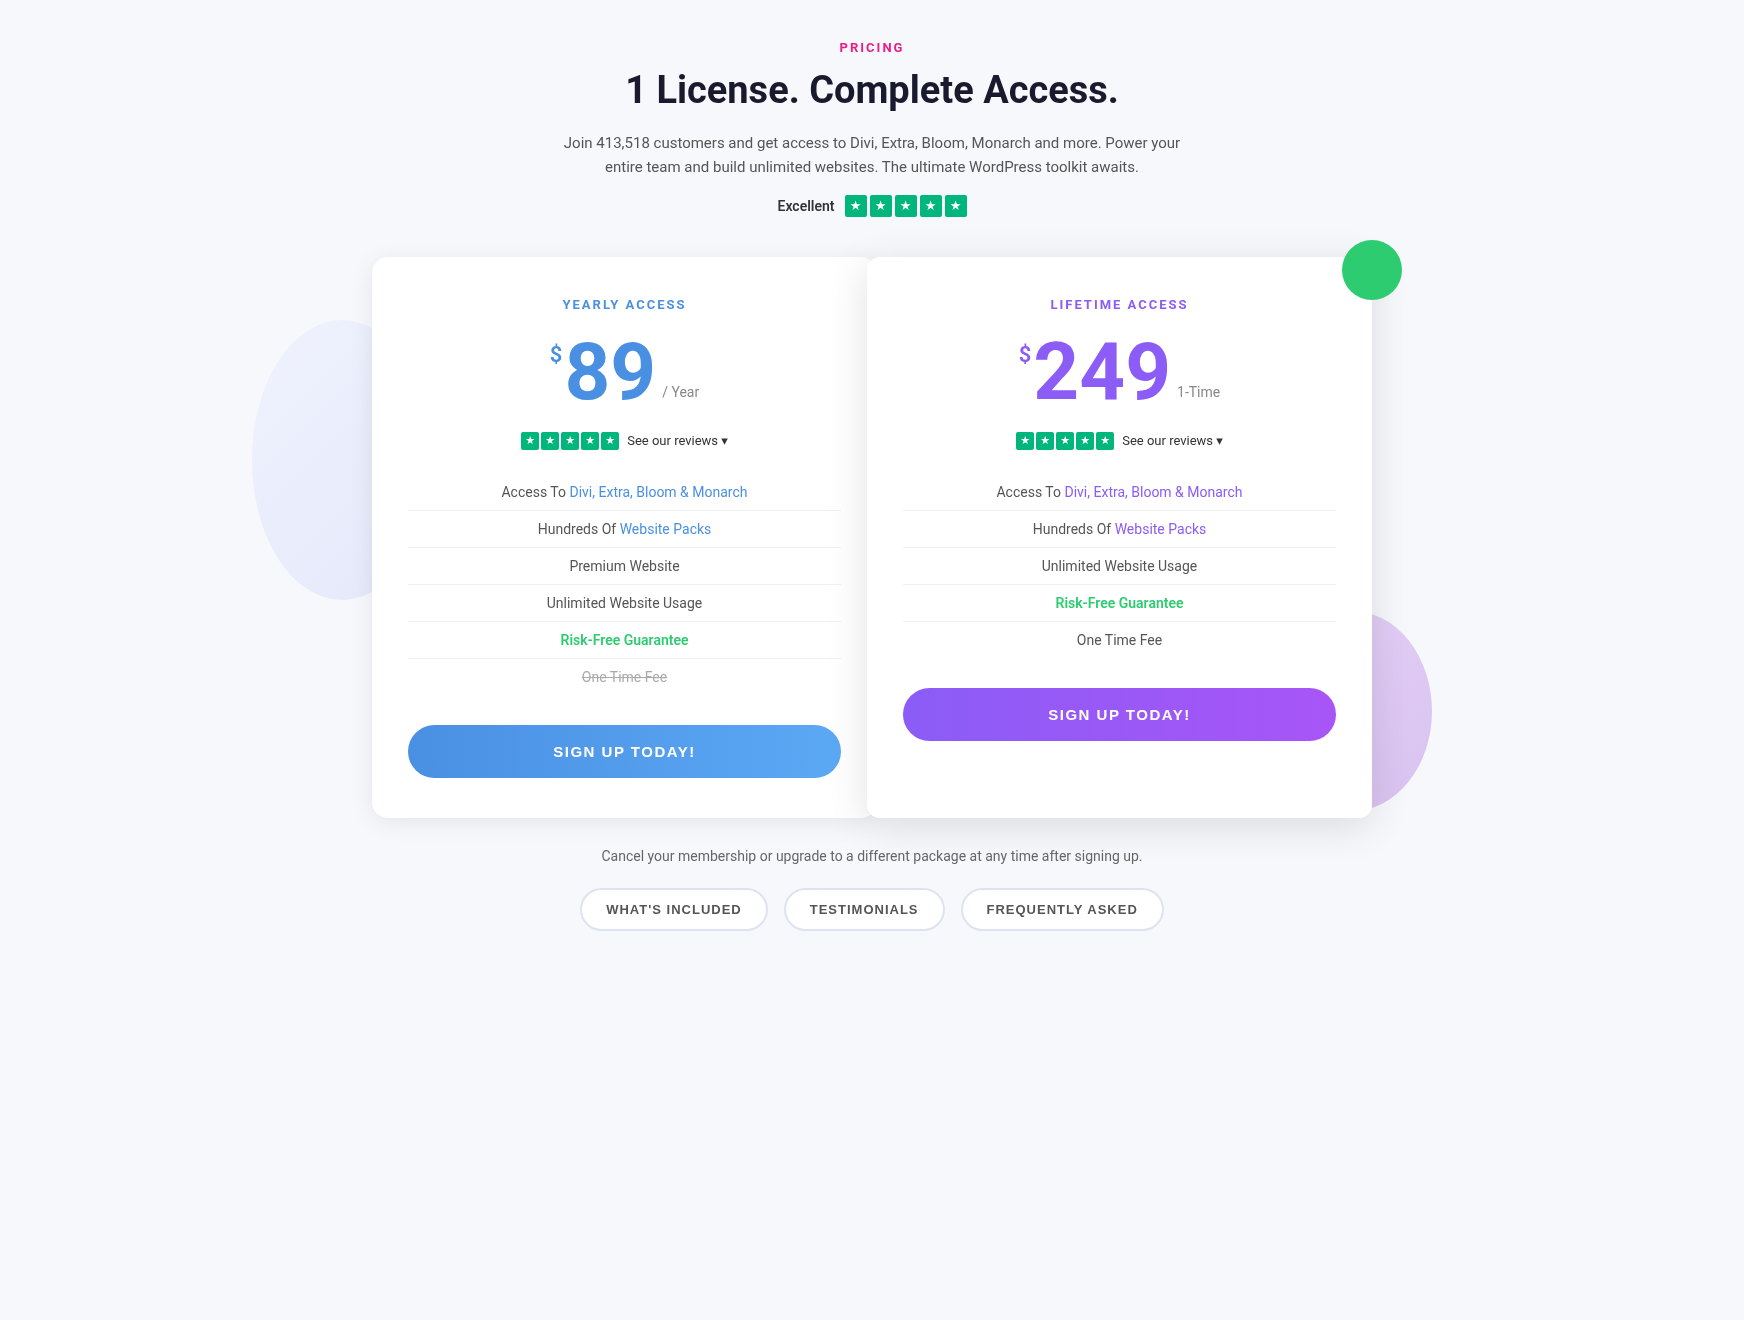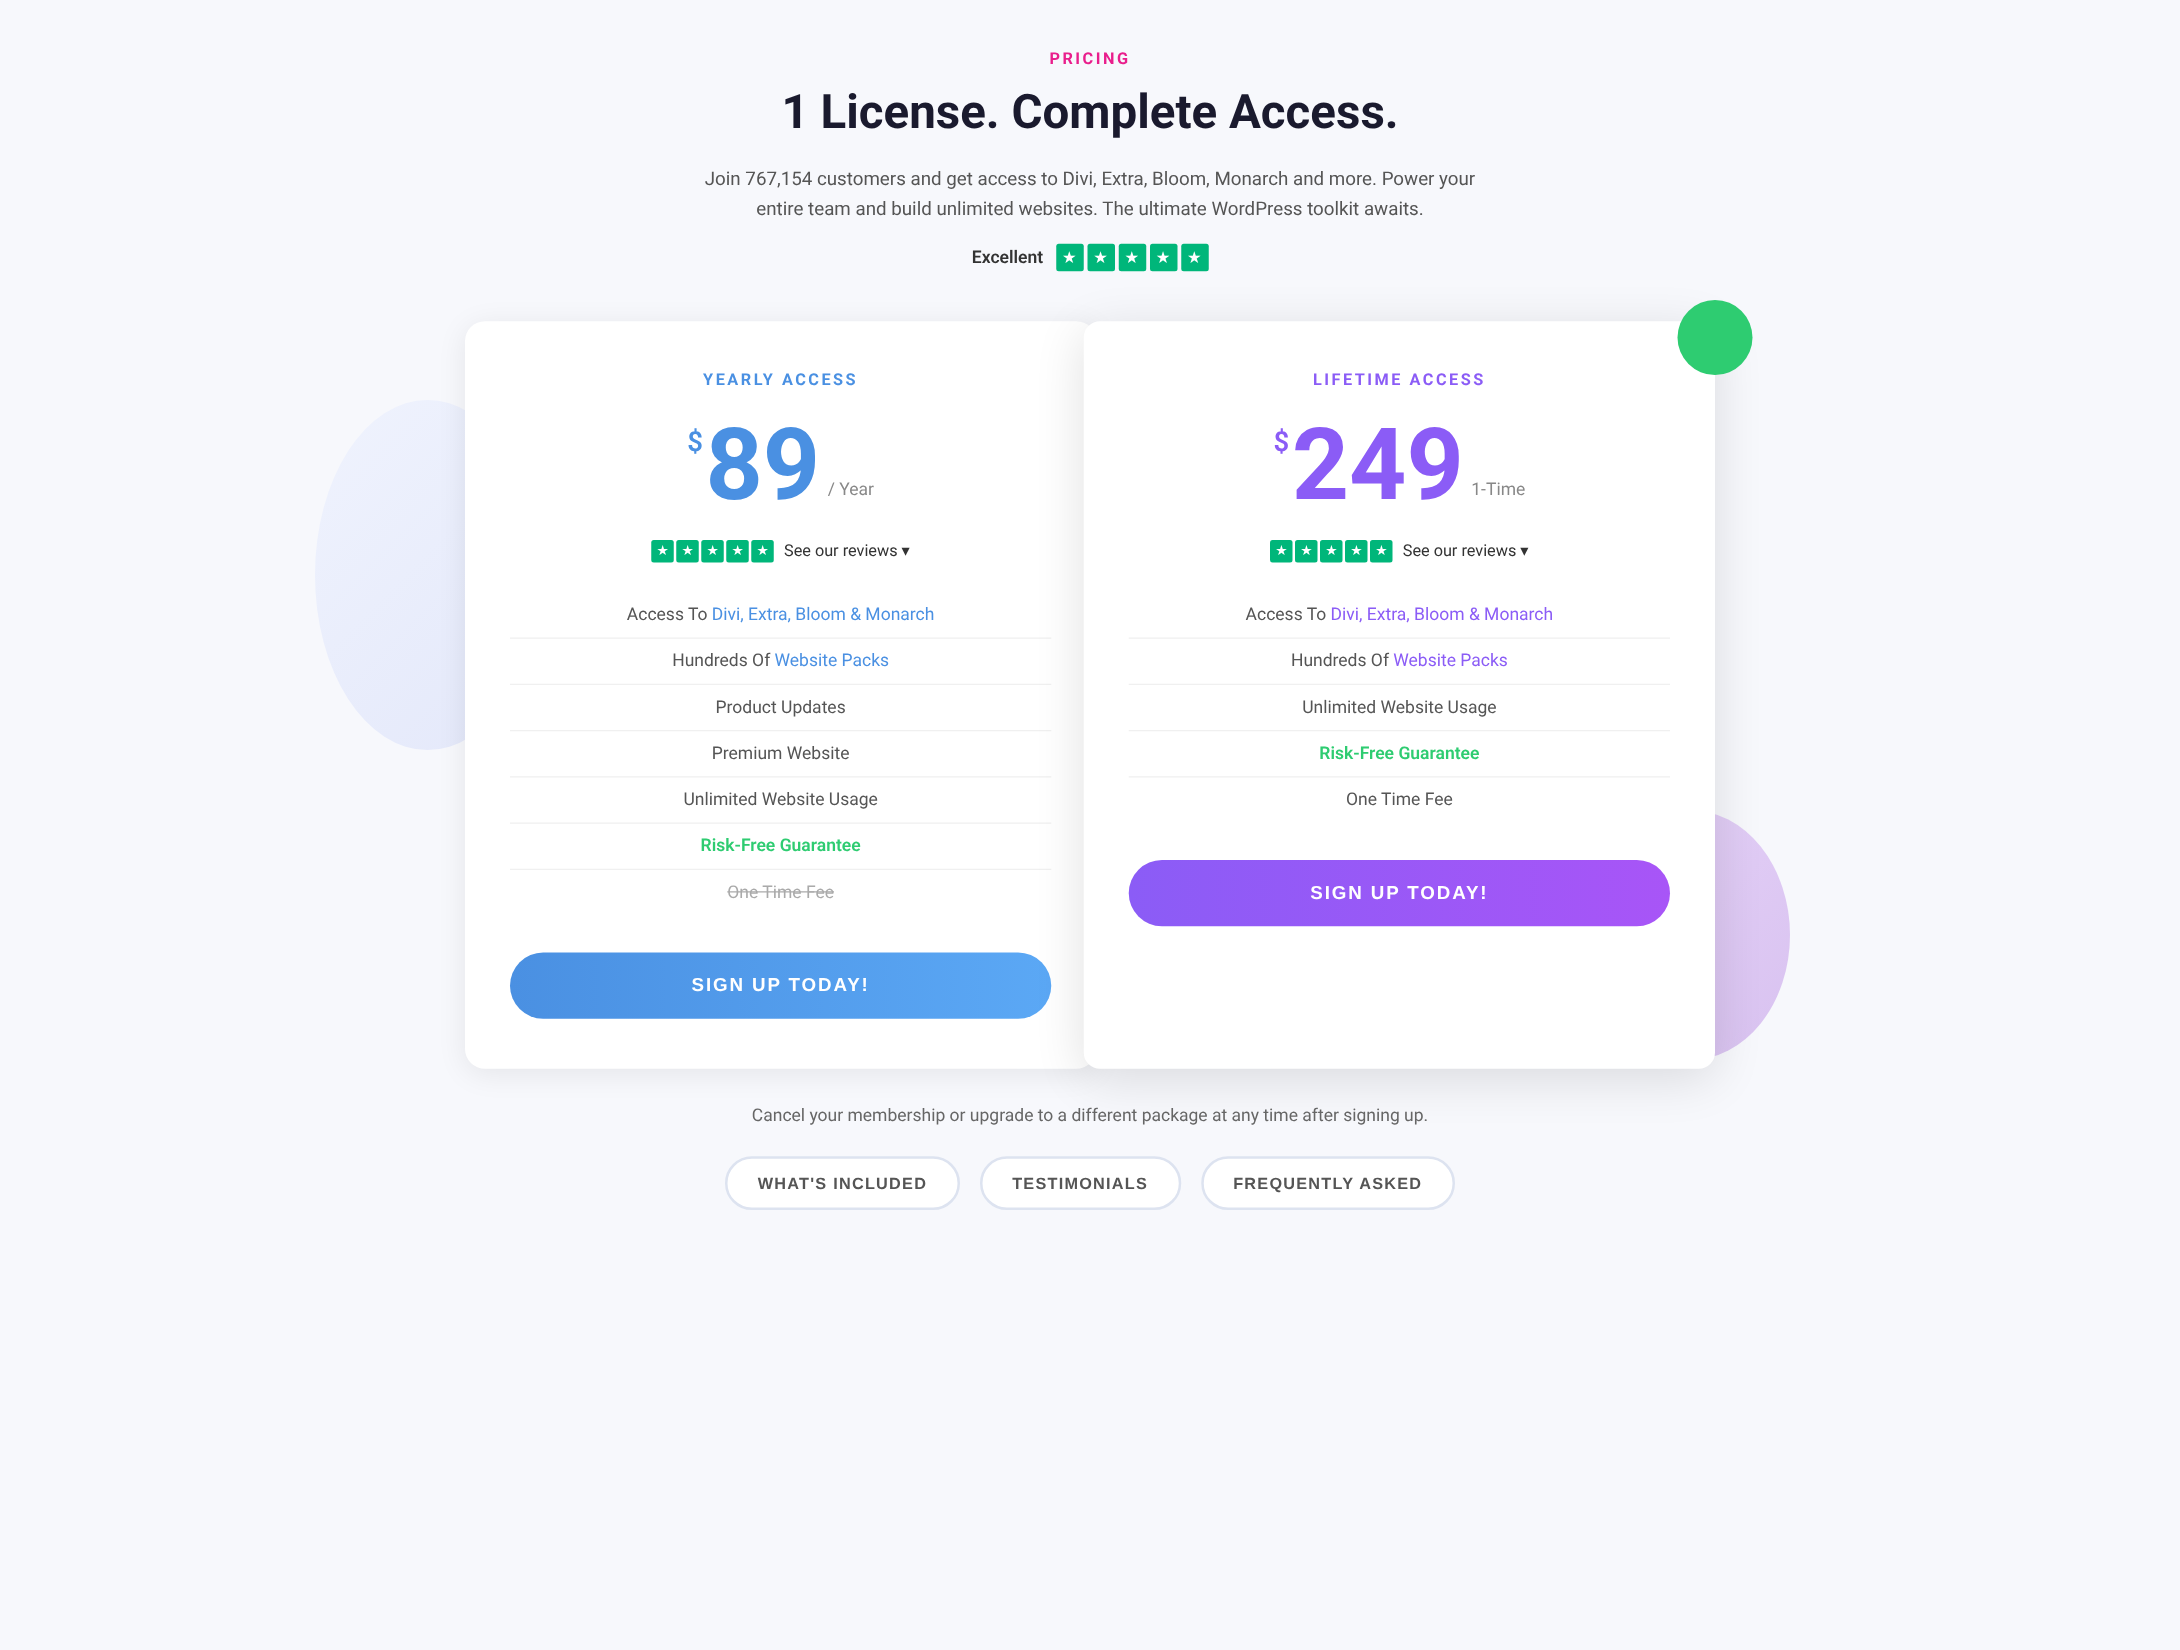--- a/index.html
+++ b/index.html
@@ -285,21 +285,21 @@
 
   <div class="blob-left"></div>
   <div class="blob-right-green"></div>
   <div class="blob-right-purple"></div>
 
   <div class="header">
     <p class="header-label">PRICING</p>
     <h1 class="header-title">
       <span>1 License. Complete Access.</span><br>
     </h1>
-    <p class="header-subtitle">Join 767,154 customers and get access to Divi, Extra, Bloom, Monarch and more. Power your entire team and build unlimited websites. The ultimate WordPress toolkit awaits.</p>
+    <p class="header-subtitle">Join 413,518 customers and get access to Divi, Extra, Bloom, Monarch and more. Power your entire team and build unlimited websites. The ultimate WordPress toolkit awaits.</p>
     <div class="trustpilot-bar">
       <span class="trustpilot-label">Excellent</span>
       <div class="stars-row">
         <div class="star">★</div>
         <div class="star">★</div>
         <div class="star">★</div>
         <div class="star">★</div>
         <div class="star">★</div>
       </div>
     </div>
@@ -322,21 +322,20 @@
           <div class="review-star">★</div>
           <div class="review-star">★</div>
         </div>
         <span class="review-link">
           <span>See our reviews</span> ▾
         </span>
       </div>
       <ul class="features-list">
         <li>Access To <span class="feature-link">Divi, Extra, Bloom &amp; Monarch</span></li>
         <li>Hundreds Of <span class="feature-link">Website Packs</span></li>
-        <li>Product Updates</li>
         <li>Premium Website</li>
         <li>Unlimited Website Usage</li>
         <li><span class="feature-green">Risk-Free Guarantee</span></li>
         <li><span class="feature-strikethrough">One Time Fee</span></li>
       </ul>
       <button class="btn-signup btn-signup-yearly">SIGN UP TODAY!</button>
     </div>
 
     <div class="card card-lifetime">
       <p class="plan-label plan-label-lifetime">LIFETIME ACCESS</p>

